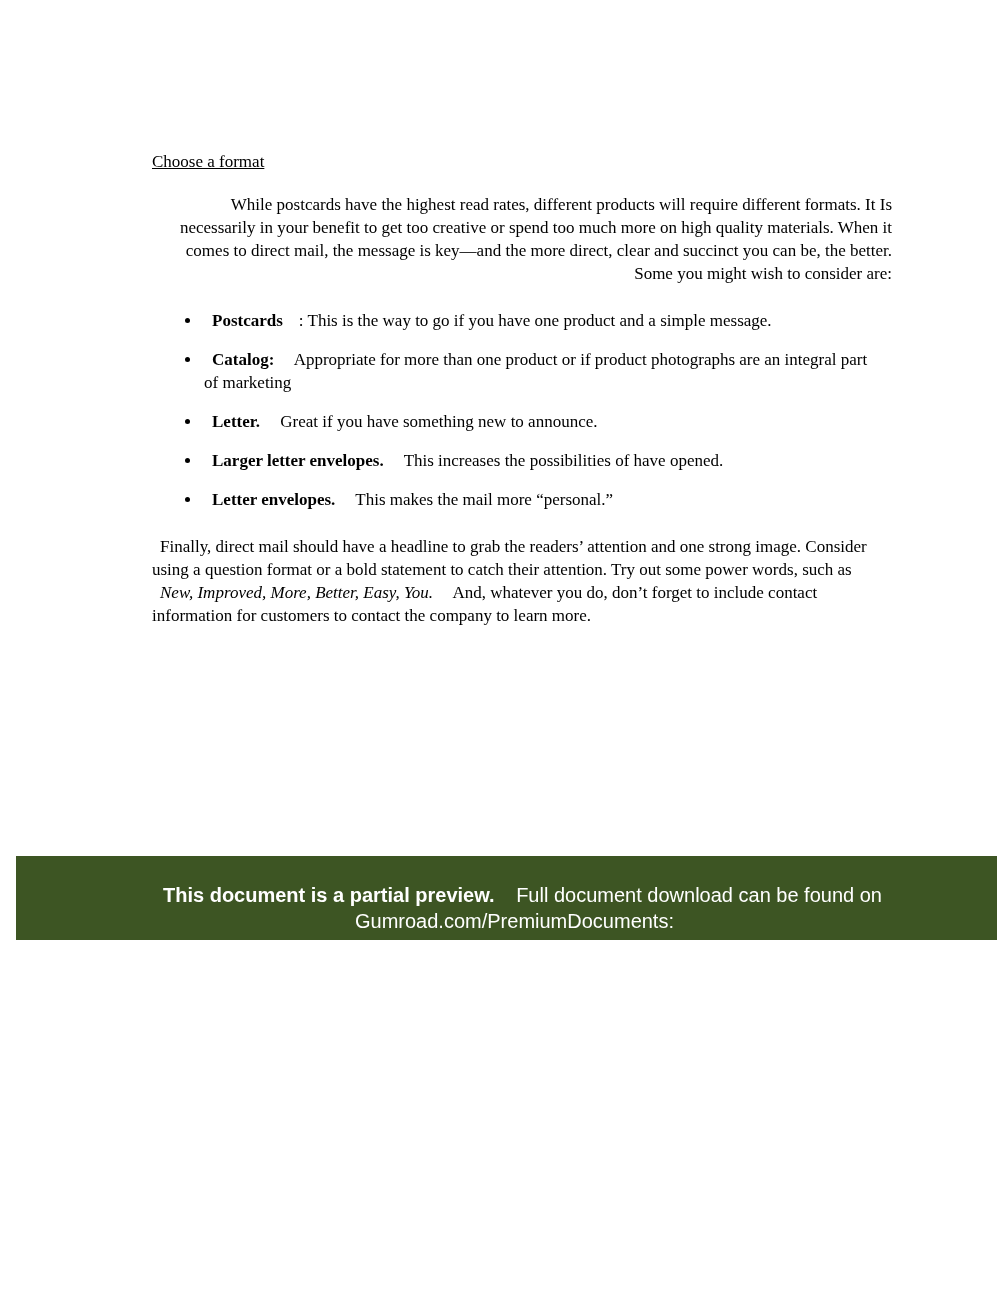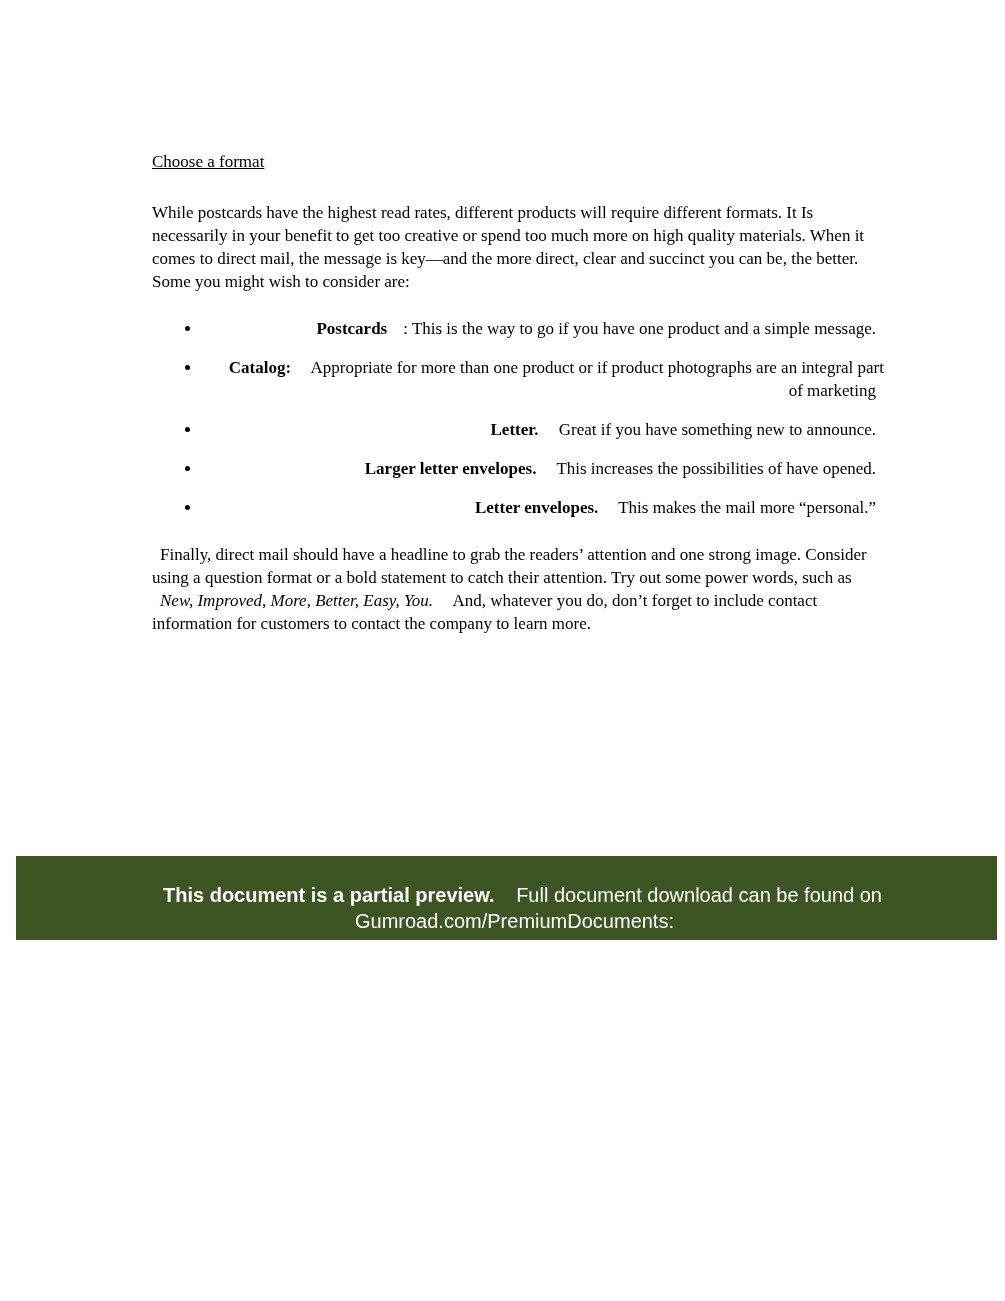--- a/index.html
+++ b/index.html
@@ -21,26 +21,25 @@
     width: 772px;
     font-size: 17px;
     line-height: 23px;
   }
   .doc-heading {
     font-size: 17px;
     font-weight: normal;
     text-decoration: underline;
     line-height: 23px;
   }
-  .intro-paragraph { margin-top: 12px; }
+  .intro-paragraph { margin-top: 4px; text-align: right; }
   .bullet-list {
     list-style: disc;
     margin: 0 0 0 34px;
     padding-left: 24px;
-    text-align: right;
   }
   .bullet-list li { padding-left: 2px; }
   .bold { font-weight: bold; }
   .closing-paragraph { }
   .italic { font-style: italic; }
 
   .banner {
     position: absolute;
     left: 0;
     top: 840px;

